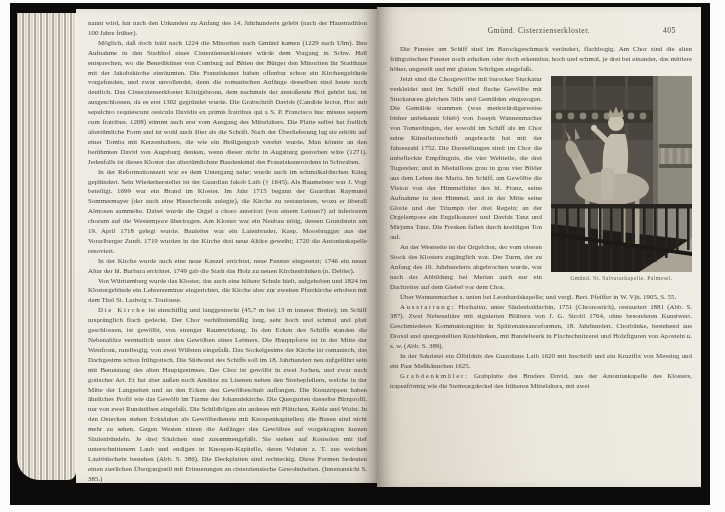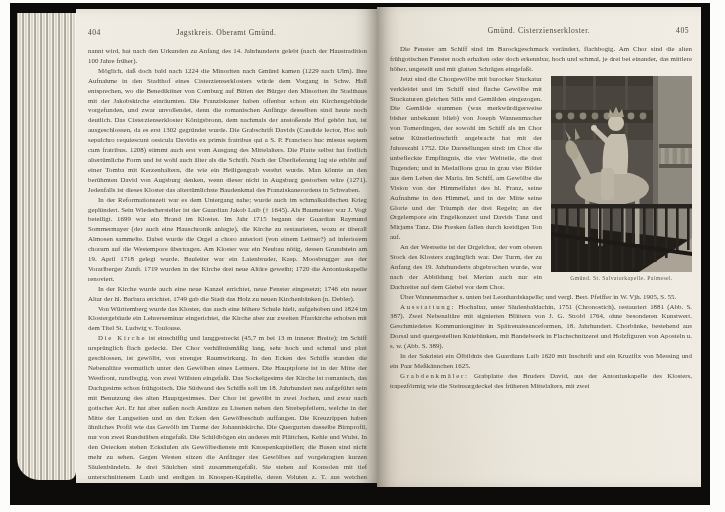--- a/index.html
+++ b/index.html
@@ -24,21 +24,21 @@
     left:377px; top:7px; width:324px; height:480px;
     background:linear-gradient(260deg,#f1ede4 0%, #ece7dd 60%, #d9d2c4 100%);
     box-shadow: inset 16px 0 20px -14px rgba(35,25,15,.6);
   }
   .page-header {
     display:flex; align-items:baseline; justify-content:space-between;
     padding:19px 12px 0 12px; font-size:7.6px; letter-spacing:.5px; color:#4a453d;
   }
   .page-header .hd-center { flex:1; text-align:center; }
   .page-header .hd-side { min-width:26px; }
-  .page-header .hd-right { text-align:right; }
+  .page-header .hd-right { }
   .body-text {
     padding:9px 10px 0 12px; font-size:6.9px; line-height:9.9px;
     text-align:justify; color:#443f38;
   }
   .page-right .body-text { padding:9px 9px 0 13px; }
   .body-text p { margin:0; text-indent:10px; }
   .body-text p.cont { text-indent:0; }
   .lead { letter-spacing:1.7px; }
   figure.plate { float:right; width:141px; margin:2px 0 3px 9px; }
   .photo { display:block; width:141px; height:196px; background:#57544d; }
@@ -48,25 +48,20 @@
   }
 </style>
 </head>
 <body>
 
 <div class="canvas">
   <div class="scan-bg"></div>
   <div class="fore-edge"></div>
 
   <div class="page page-left">
-    <div class="page-header">
-      <span class="hd-side">404</span>
-      <span class="hd-center">Jagstkreis. Oberamt Gmünd.</span>
-      <span class="hd-side hd-right"></span>
-    </div>
     <div class="body-text">
       <p class="cont"><span>nannt wird, hat nach den Urkunden zu Anfang des 14. Jahrhunderts gelebt (nach der Haustradition 100 Jahre früher).</span></p>
       <p><span>Möglich, daß doch bald nach 1224 die Minoriten nach Gmünd kamen (1229 nach Ulm). Ihre Aufnahme in den Stadthof eines Cisterzienserklosters würde dem Vorgang in Schw. Hall entsprechen, wo die Benediktiner von Comburg auf Bitten der Bürger den Minoriten ihr Stadthaus mit der Jakobskirche einräumten. Die Franziskaner haben offenbar schon ein Kirchengebäude vorgefunden, und zwar unvollendet, denn die romanischen Anfänge desselben sind heute noch deutlich. Das Cisterzienserkloster Königsbronn, dem nachmals der anstoßende Hof gehört hat, ist ausgeschlossen, da es erst 1302 gegründet wurde. Die Grabschrift Davids (Candide lector, Hoc sub sepulchro requiescunt ossicula Davidis ex primis fratribus qui a S. P. Francisco huc missus septem cum fratribus. 1208) stimmt auch erst vom Ausgang des Mittelalters. Die Platte selbst hat freilich altertümliche Form und ist wohl auch älter als die Schrift. Nach der Überlieferung lag sie erhöht auf einer Tomba mit Kerzenhaltern, die wie ein Heiligengrab verehrt wurde. Man könnte an den berühmten David von Augsburg denken, wenn dieser nicht in Augsburg gestorben wäre (1271). Jedenfalls ist dieses Kloster das altertümlichste Baudenkmal des Franziskanerordens in Schwaben.</span></p>
       <p><span>In der Reformationszeit war es dem Untergang nahe; wurde auch im schmalkaldischen Krieg geplündert. Sein Wiederhersteller ist der Guardian Jakob Laib († 1645). Als Baumeister war J. Vogt beteiligt. 1699 war ein Brand im Kloster. Im Jahr 1715 begann der Guardian Raymund Sommermayer (der auch eine Hauschronik anlegte), die Kirche zu restaurieren, wozu er überall Almosen sammelte. Dabei wurde die Orgel a choro anteriori (von einem Lettner?) ad inferiorem chorum auf die Westempore übertragen. Am Kloster war ein Neubau nötig, dessen Grundstein am 19. April 1718 gelegt wurde. Bauleiter war ein Laienbruder, Kasp. Moosbrugger aus der Vorarlberger Zunft. 1719 wurden in der Kirche drei neue Altäre geweiht; 1720 die Antoniuskapelle renoviert.</span></p>
       <p><span>In der Kirche wurde auch eine neue Kanzel errichtet, neue Fenster eingesetzt; 1746 ein neuer Altar der hl. Barbara errichtet. 1749 gab die Stadt das Holz zu neuen Kirchenbänken (n. Debler).</span></p>
       <p><span>Von Württemberg wurde das Kloster, das auch eine höhere Schule hielt, aufgehoben und 1824 im Klostergebäude ein Lehrerseminar eingerichtet, die Kirche aber zur zweiten Pfarrkirche erhoben mit dem Titel St. Ludwig v. Toulouse.</span></p>
       <p><span class="lead">Die Kirche</span><span> ist einschiffig und langgestreckt (45,7 m bei 13 m innerer Breite); im Schiff ursprünglich flach gedeckt. Der Chor verhältnismäßig lang, sehr hoch und schmal und platt geschlossen, ist gewölbt, von strenger Raumwirkung. In den Ecken des Schiffs standen die Nebenaltäre vermutlich unter den Gewölben eines Lettners. Die Hauptpforte ist in der Mitte der Westfront, rundbogig, von zwei Wülsten eingefaßt. Das Sockelgesims der Kirche ist romanisch, das Dachgesims schon frühgotisch. Die Südwand des Schiffs soll im 18. Jahrhundert neu aufgeführt sein mit Benutzung des alten Hauptgesimses. Der Chor ist gewölbt in zwei Jochen, und zwar nach gotischer Art. Er hat aber außen noch Ansätze zu Lisenen neben den Strebepfeilern, welche in der Mitte der Langseiten und an den Ecken den Gewölbeschub auffangen. Die Kreuzrippen haben ähnliches Profil wie das Gewölb im Turme der Johanniskirche. Die Quergurten dasselbe Birnprofil, nur von zwei Rundstäben eingefaßt. Die Schildbögen ein anderes mit Plättchen, Kehle und Wulst. In den Ostecken stehen Ecksäulen als Gewölbedienste mit Knospenkapitellen; die Basen sind nicht mehr zu sehen. Gegen Westen sitzen die Anfänger des Gewölbes auf vorgekragten kurzen Säulenbündeln. Je drei Säulchen sind zusammengefaßt. Sie stehen auf Konsolen mit tief unterschnittenem Laub und endigen in Knospen-Kapitelle, deren Voluten z. T. aus weichen Laubbüscheln bestehen (Abb. S. 386). Die Deckplatten sind rechteckig. Diese Formen bedeuten einen zierlichen Übergangsstil mit Erinnerungen an cisterziensische Gewohnheiten. (Innenansicht S. 385.)</span></p>
     </div>
   </div>
 

